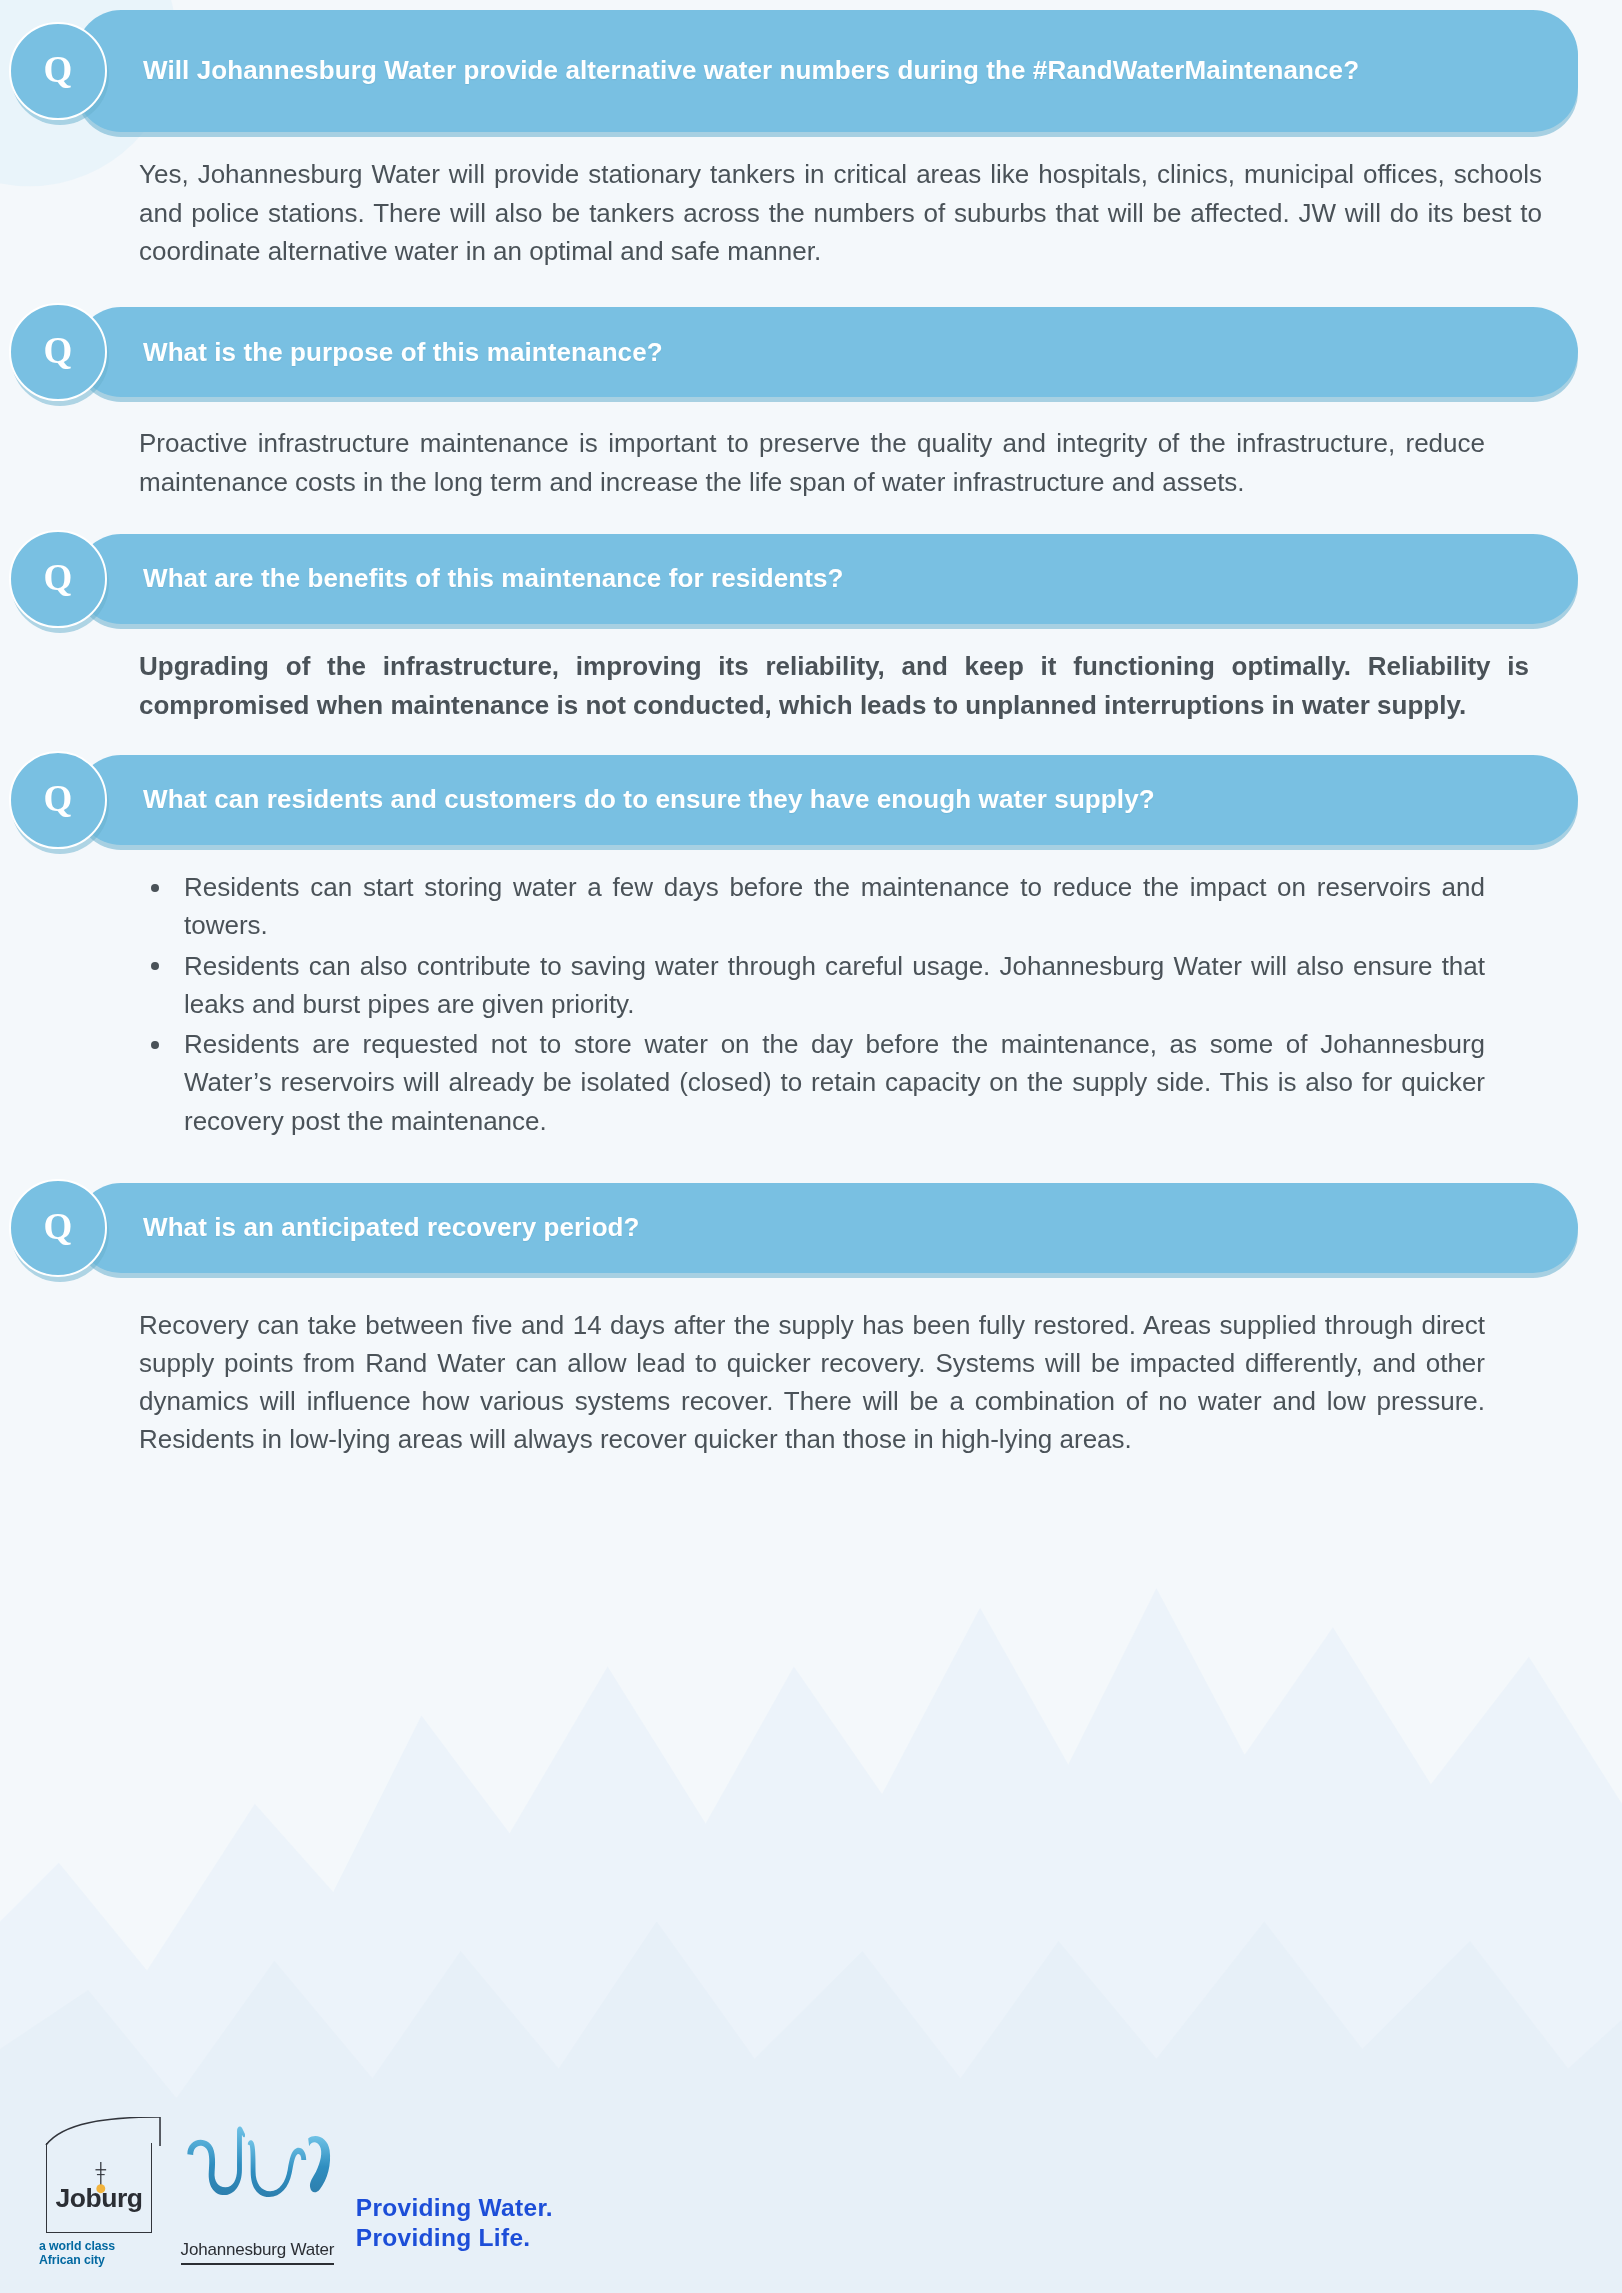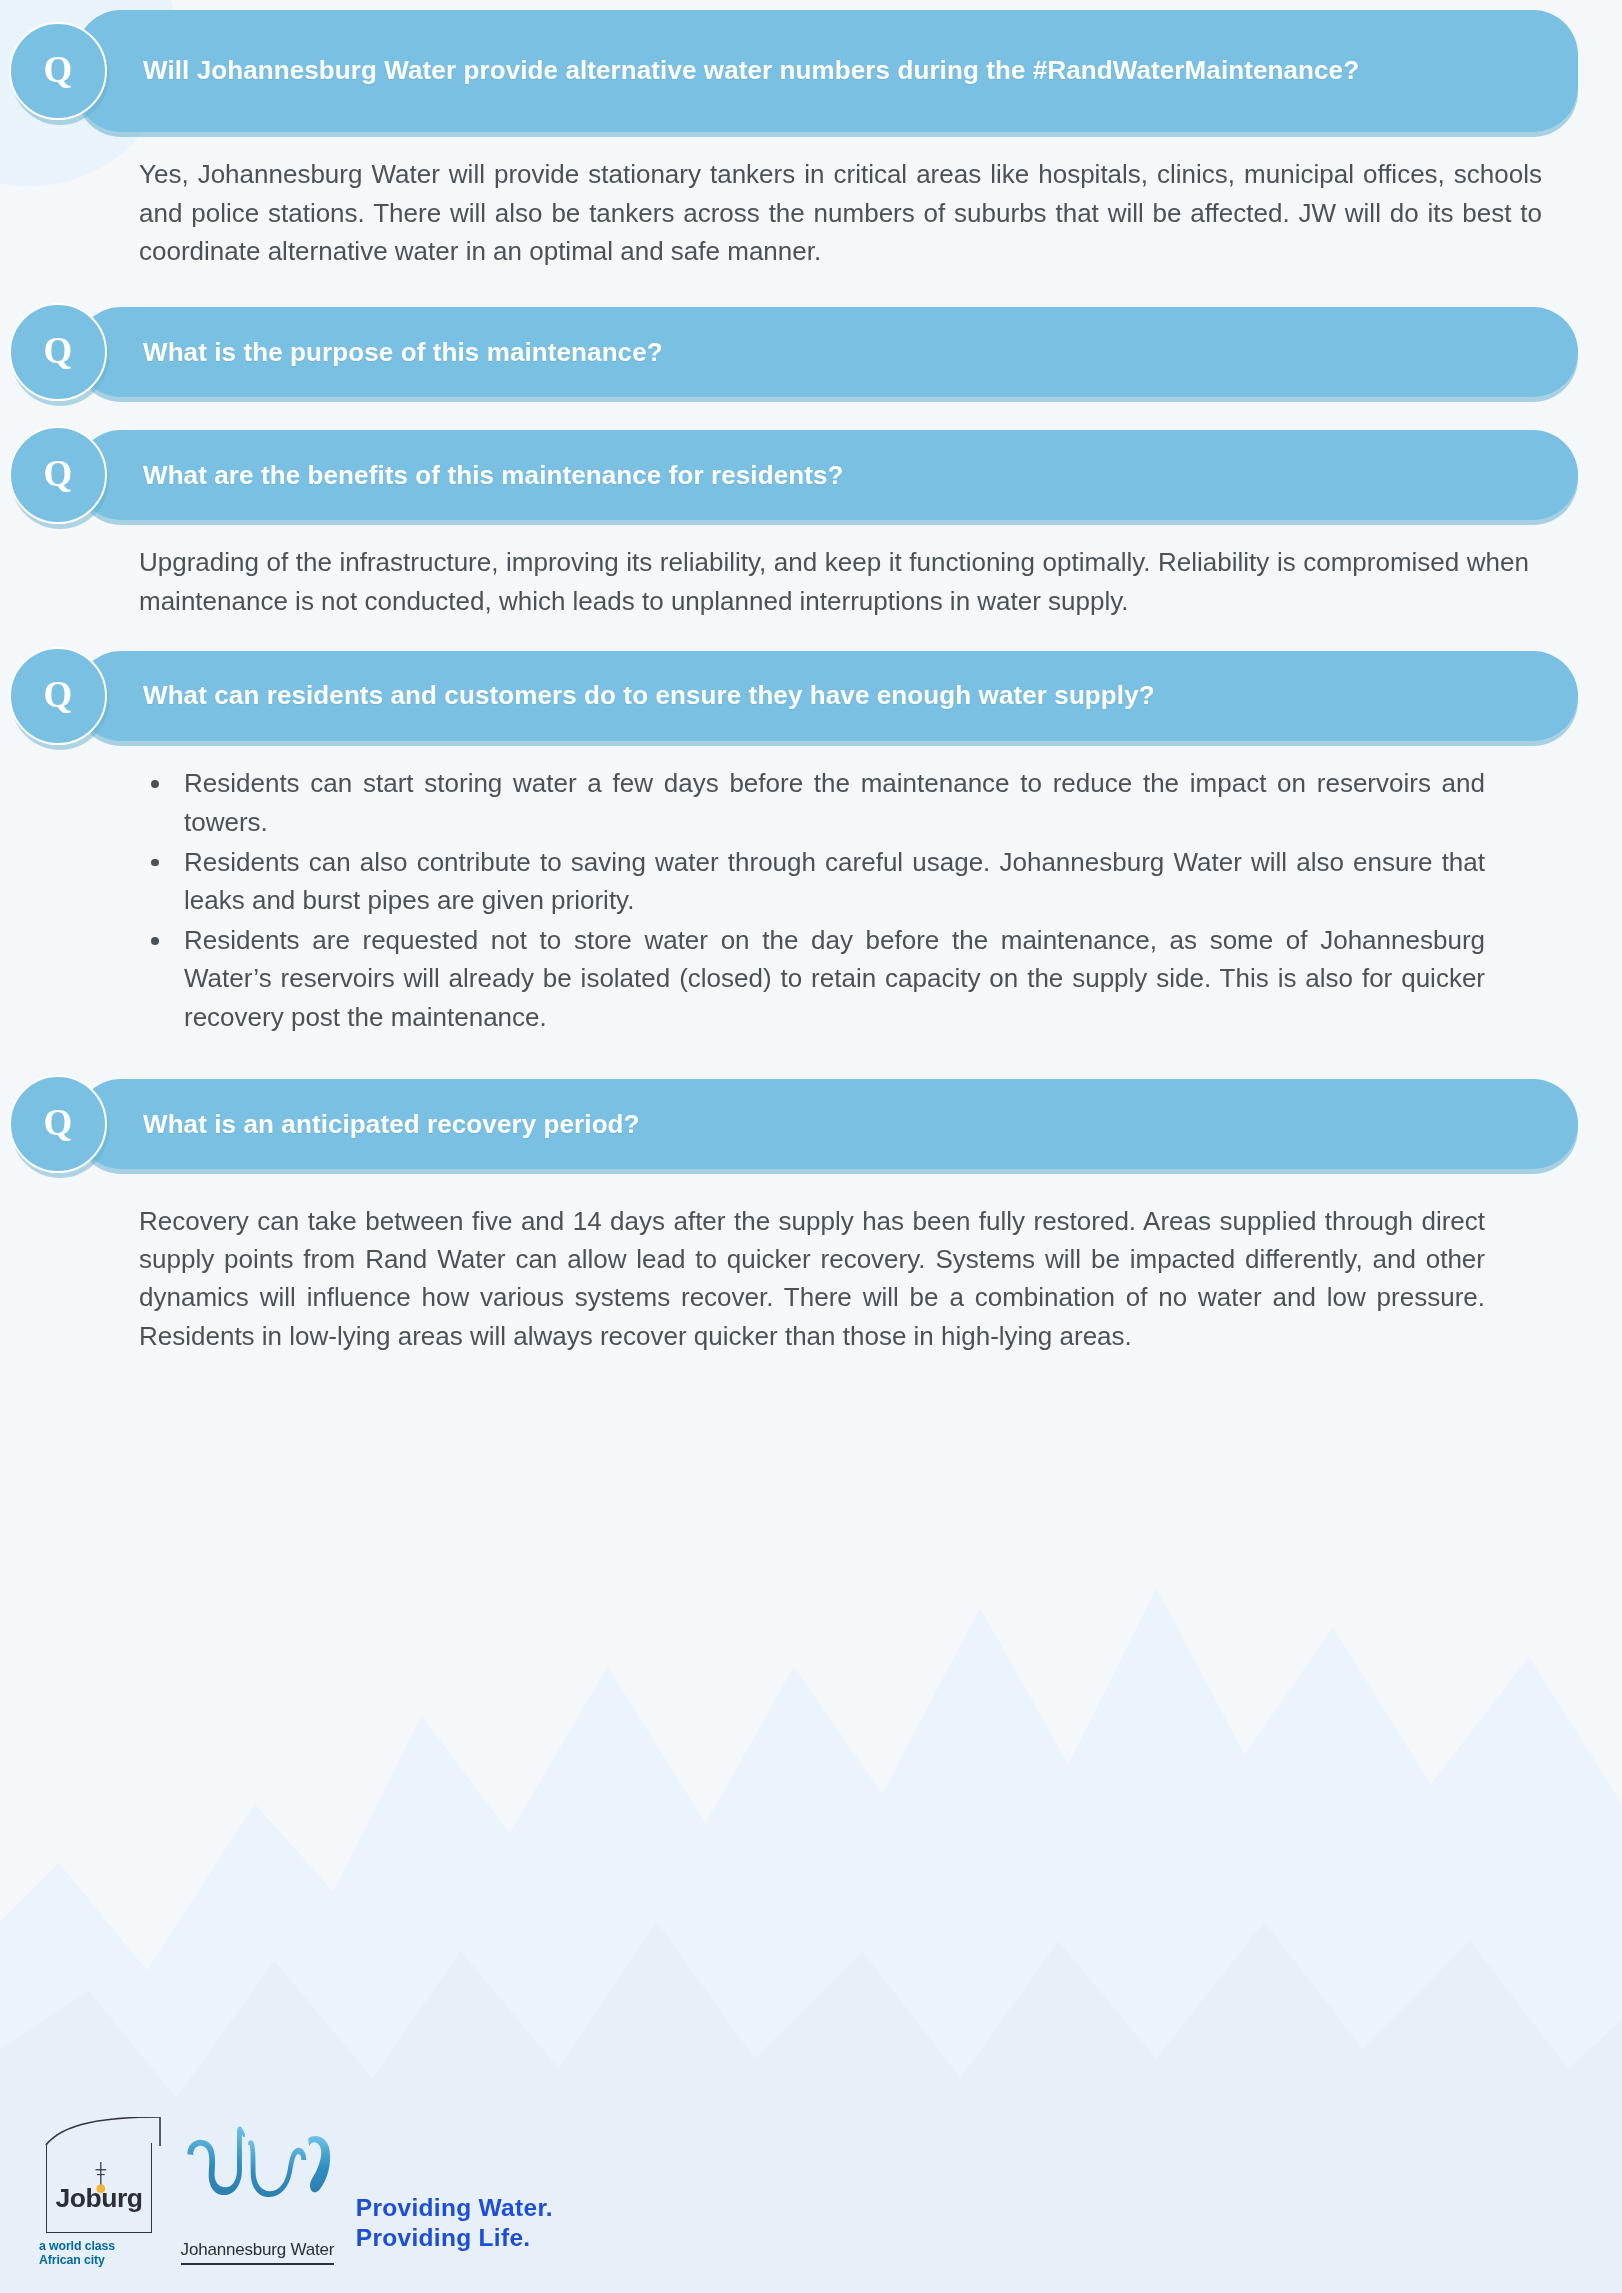--- a/index.html
+++ b/index.html
@@ -226,30 +226,31 @@
     <div class="answer" style="margin-top:23.5px; margin-left:139px; margin-right:80px;">Yes, Johannesburg Water will provide stationary tankers in critical areas like hospitals, clinics, municipal offices, schools and police stations. There will also be tankers across the numbers of suburbs that will be affected. JW will do its best to coordinate alternative water in an optimal and safe manner.</div>
   </section>
 
   <section class="faq-block" style="padding-top:37px;">
     <div class="q-bar">
       <div class="q-badge">
         <span>Q</span>
       </div>
       <div class="q-text">What is the purpose of this maintenance?</div>
     </div>
+    <div class="answer" style="margin-top:27.4px; margin-left:139px; margin-right:137px;">Proactive infrastructure maintenance is important to preserve the quality and integrity of the infrastructure, reduce maintenance costs in the long term and increase the life span of water infrastructure and assets.</div>
   </section>
 
   <section class="faq-block" style="padding-top:33px;">
     <div class="q-bar">
       <div class="q-badge">
         <span>Q</span>
       </div>
       <div class="q-text">What are the benefits of this maintenance for residents?</div>
     </div>
-    <div class="answer" style="margin-top:23.5px; margin-left:139px; margin-right:93px;">Upgrading of the infrastructure, improving its reliability, and keep it functioning optimally. Reliability is compromised when maintenance is not conducted, which leads to unplanned interruptions in water supply.</div>
+    <div class="answer" style="margin-top:23.5px; margin-left:139px; margin-right:93px;font-weight:bold;">Upgrading of the infrastructure, improving its reliability, and keep it functioning optimally. Reliability is compromised when maintenance is not conducted, which leads to unplanned interruptions in water supply.</div>
   </section>
 
   <section class="faq-block" style="padding-top:31px;">
     <div class="q-bar">
       <div class="q-badge">
         <span>Q</span>
       </div>
       <div class="q-text">What can residents and customers do to ensure they have enough water supply?</div>
     </div>
     <div class="answer" style="margin-top:23.5px; margin-left:139px; margin-right:137px;">

